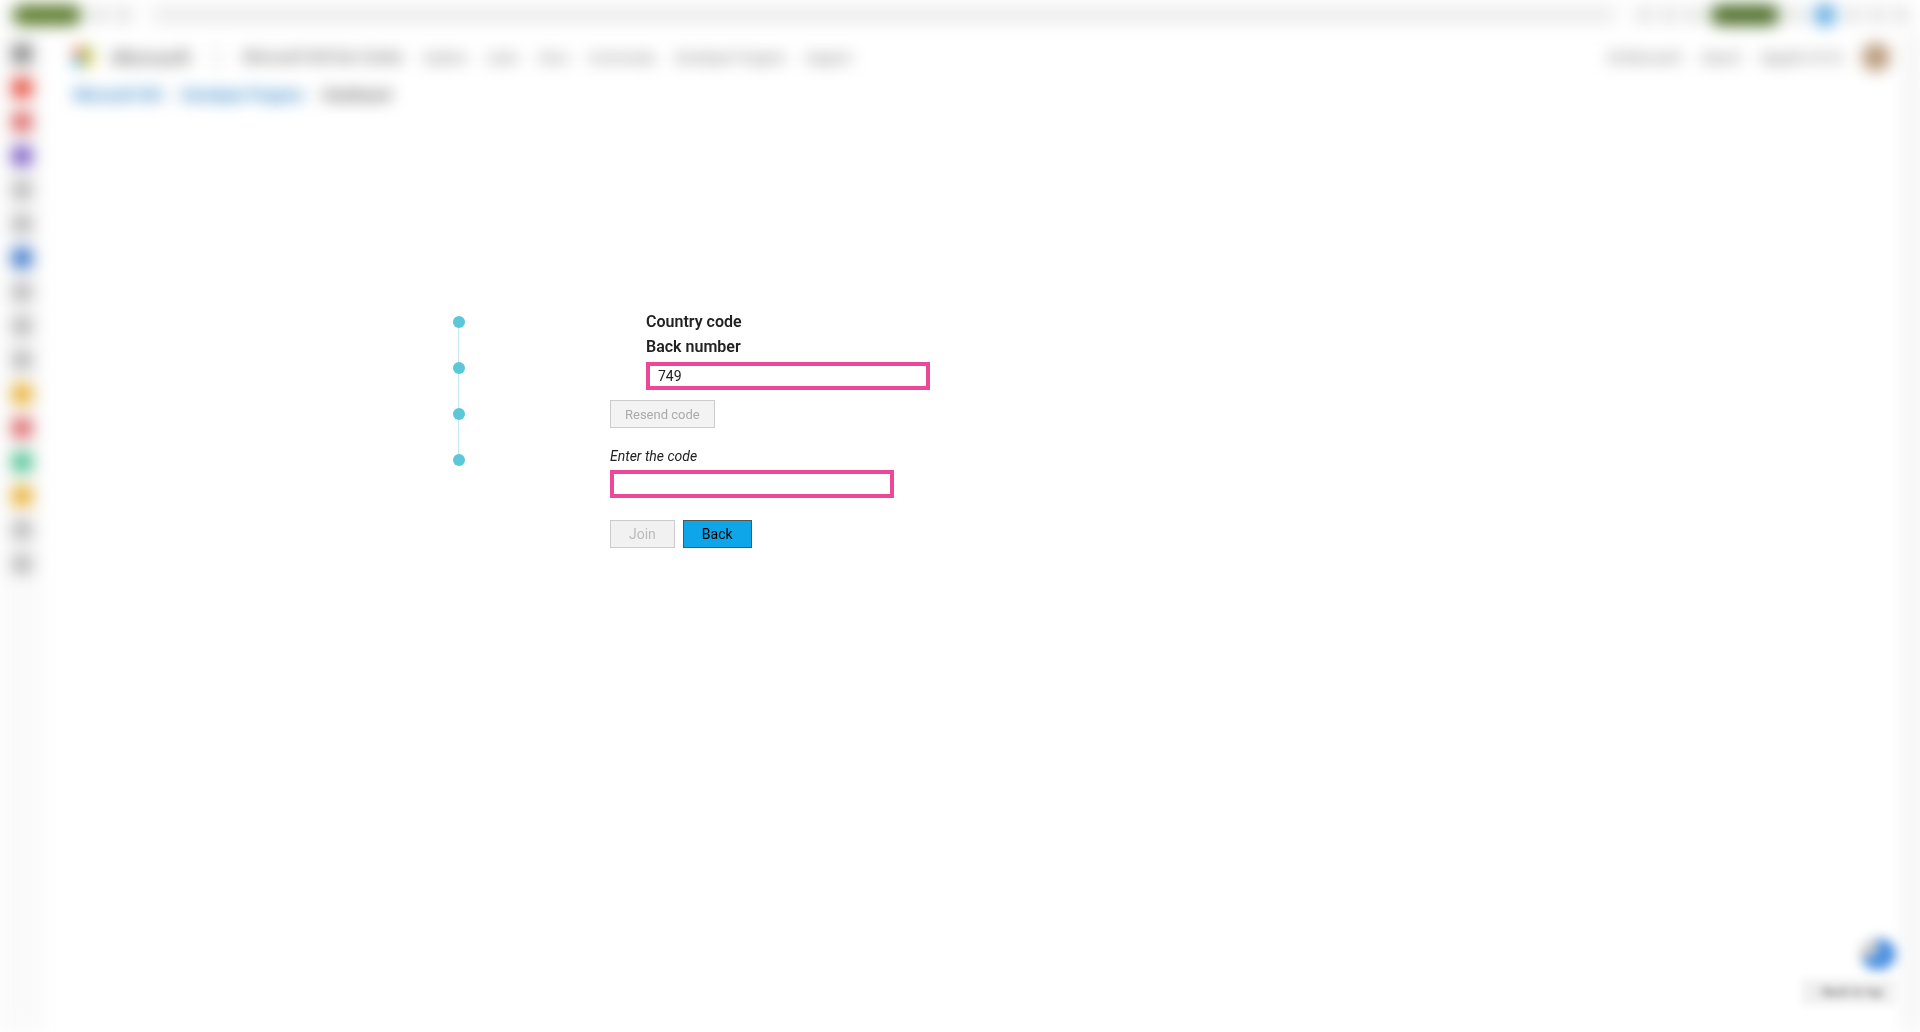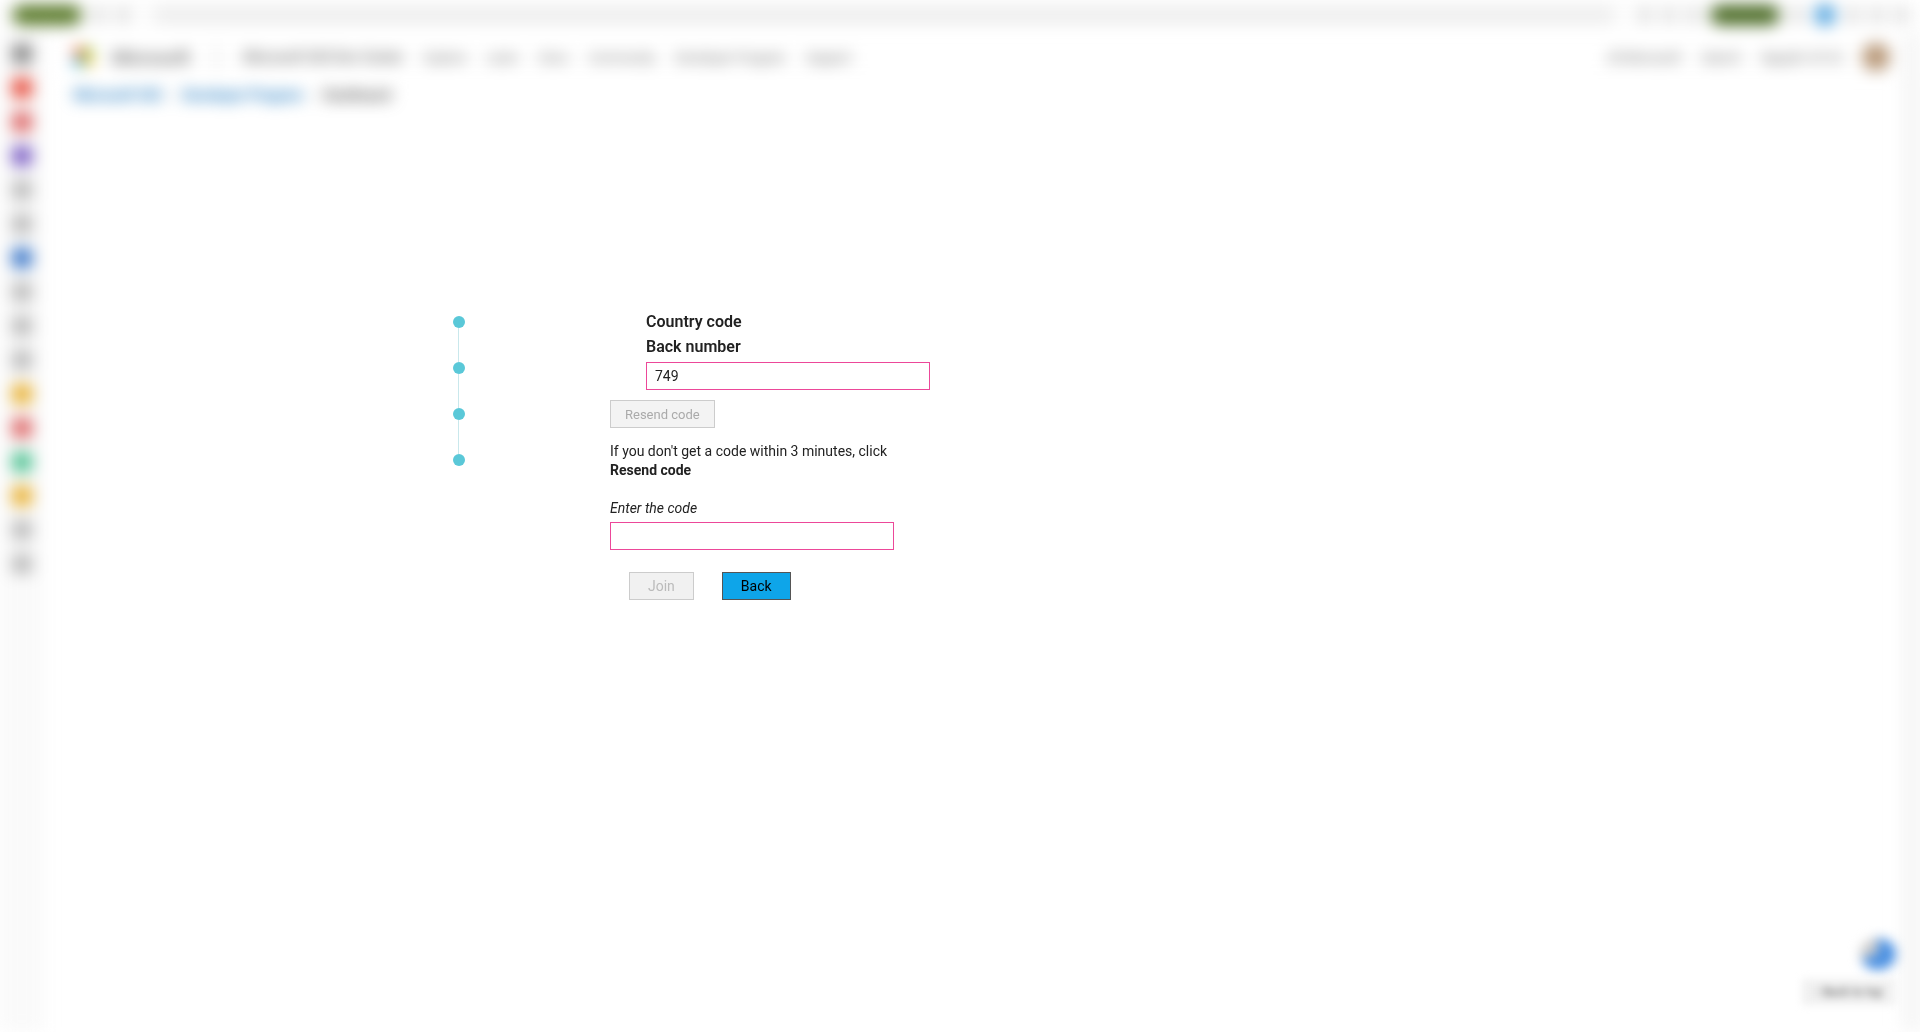--- a/index.html
+++ b/index.html
@@ -39,28 +39,28 @@
 .step-dot { width:12px; height:12px; border-radius:50%; background:#5ac8d8; position:absolute; left:1px; }
 .step-line { width:1px; height:34px; background:#c9e8ec; position:absolute; left:6px; }
 .d1{top:0}.l1{top:12px}.d2{top:46px}.l2{top:58px}.d3{top:92px}.l3{top:104px}.d4{top:138px}
 
 .fields { margin-left:158px; width:284px; }
 .lbl { font-size:16px; color:#222; font-weight:600; margin-bottom:6px;margin-left:36px; }
 .lbl-normal { font-size:14px; color:#222; margin-bottom:6px; }
 .select-box { position:relative; height:28px; border:1px solid #666; background:#fff; display:flex; align-items:center; padding:0 8px; font-size:14px; color:#222; margin-bottom:16px; }
 .select-box .chev { position:absolute; right:8px; top:50%; transform:translateY(-50%); width:10px; height:6px; }
 .select-box .chev::before { content:""; position:absolute; inset:0; border-left:5px solid transparent; border-right:5px solid transparent; border-top:6px solid #666; }
-.txt-input { height:28px; width:100%; border:1px solid #ec4899; background:#fff; padding:8px 8px; font-size:14px; color:#222; font-family:inherit; }
+.txt-input { height:28px; width:100%; border:4px solid #ec4899; background:#fff; padding:8px 8px; font-size:14px; color:#222; font-family:inherit; }
 .phone-val { margin-left:36px; } 
 .resend-btn { margin-top:10px; height:28px; padding:0 14px; border:1px solid #ccc; background:#f3f3f3; color:#aaa; font-size:13px; font-family:inherit; }
 .help-txt { margin-top:14px; font-size:14px; color:#222; line-height:1.35; }
 .help-txt strong { font-weight:700; }
 .code-lbl { margin-top:20px;font-style:italic; }
 .code-input { margin-bottom:22px; }
-.btn-row { display:flex; gap:28px;margin-left:19px; }
+.btn-row { display:flex; gap:8px; }
 .btn-join { height:28px; padding:0 18px; border:1px solid #ccc; background:#f1f1f1; color:#bbb; font-size:14px; font-family:inherit; }
 .btn-back { height:28px; padding:0 18px; border:1px solid #555; background:#0ea5e9; color:#000; font-size:14px; font-family:inherit; }
 
 .back-to-top { position:absolute; right:26px; bottom:28px; filter:blur(4px); background:#f2f2f2; border:1px solid #ddd; padding:4px 10px; font-size:12px; color:#555; }
 .recaptcha-blur { position:absolute; right:20px; bottom:58px; width:44px; height:40px; filter:blur(6px); }
 .recaptcha-blur::before{ content:""; position:absolute; inset:4px; border-radius:50%; background:conic-gradient(#4a90e2 0 70%, #ccc 70% 100%); }
 
 .scroll-hint { position:absolute; top:34px; right:0; width:16px; bottom:0; background:#f4f4f4; filter:blur(3px); }
 </style>
 </head>
@@ -144,24 +144,20 @@
   </div>
 
   <div class="fields">
     <div class="lbl">Country code</div>
 
     <div class="lbl">Back number</div>
     <input class="txt-input phone-val" value="749" style="">
 
     <button class="resend-btn" disabled="">Resend code</button>
 
-    <div class="help-txt">
-      <span>If you don't get a code within 3 minutes, click</span>
-      <strong>Resend code</strong>
-    </div>
 
     <div class="lbl-normal code-lbl">Enter the code</div>
     <input class="txt-input code-input" value="" style="">
 
     <div class="btn-row">
       <button class="btn-join" disabled="">Join</button>
       <button class="btn-back">Back</button>
     </div>
   </div>
 </div>

